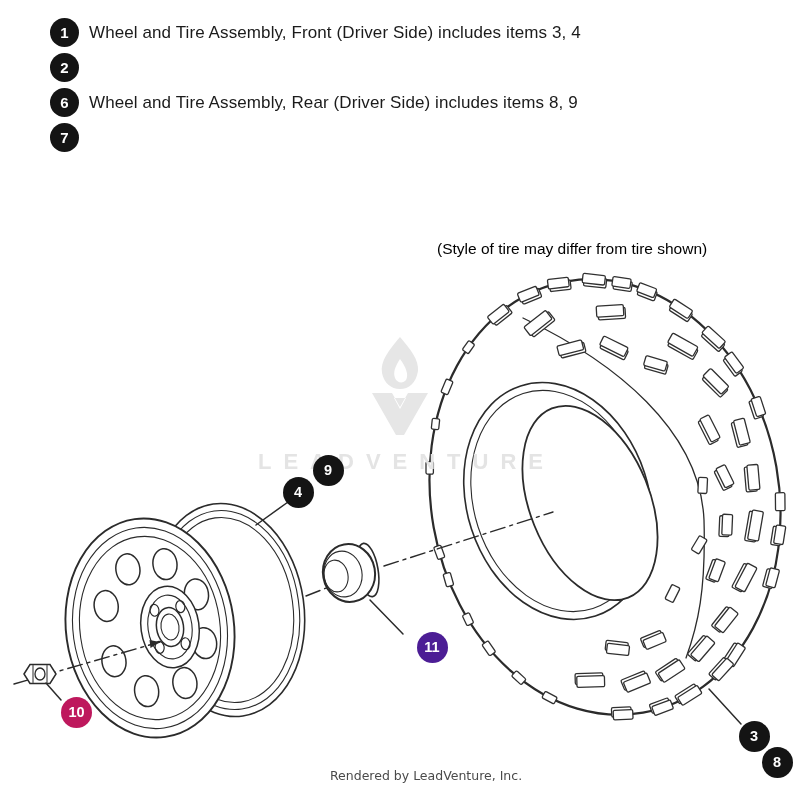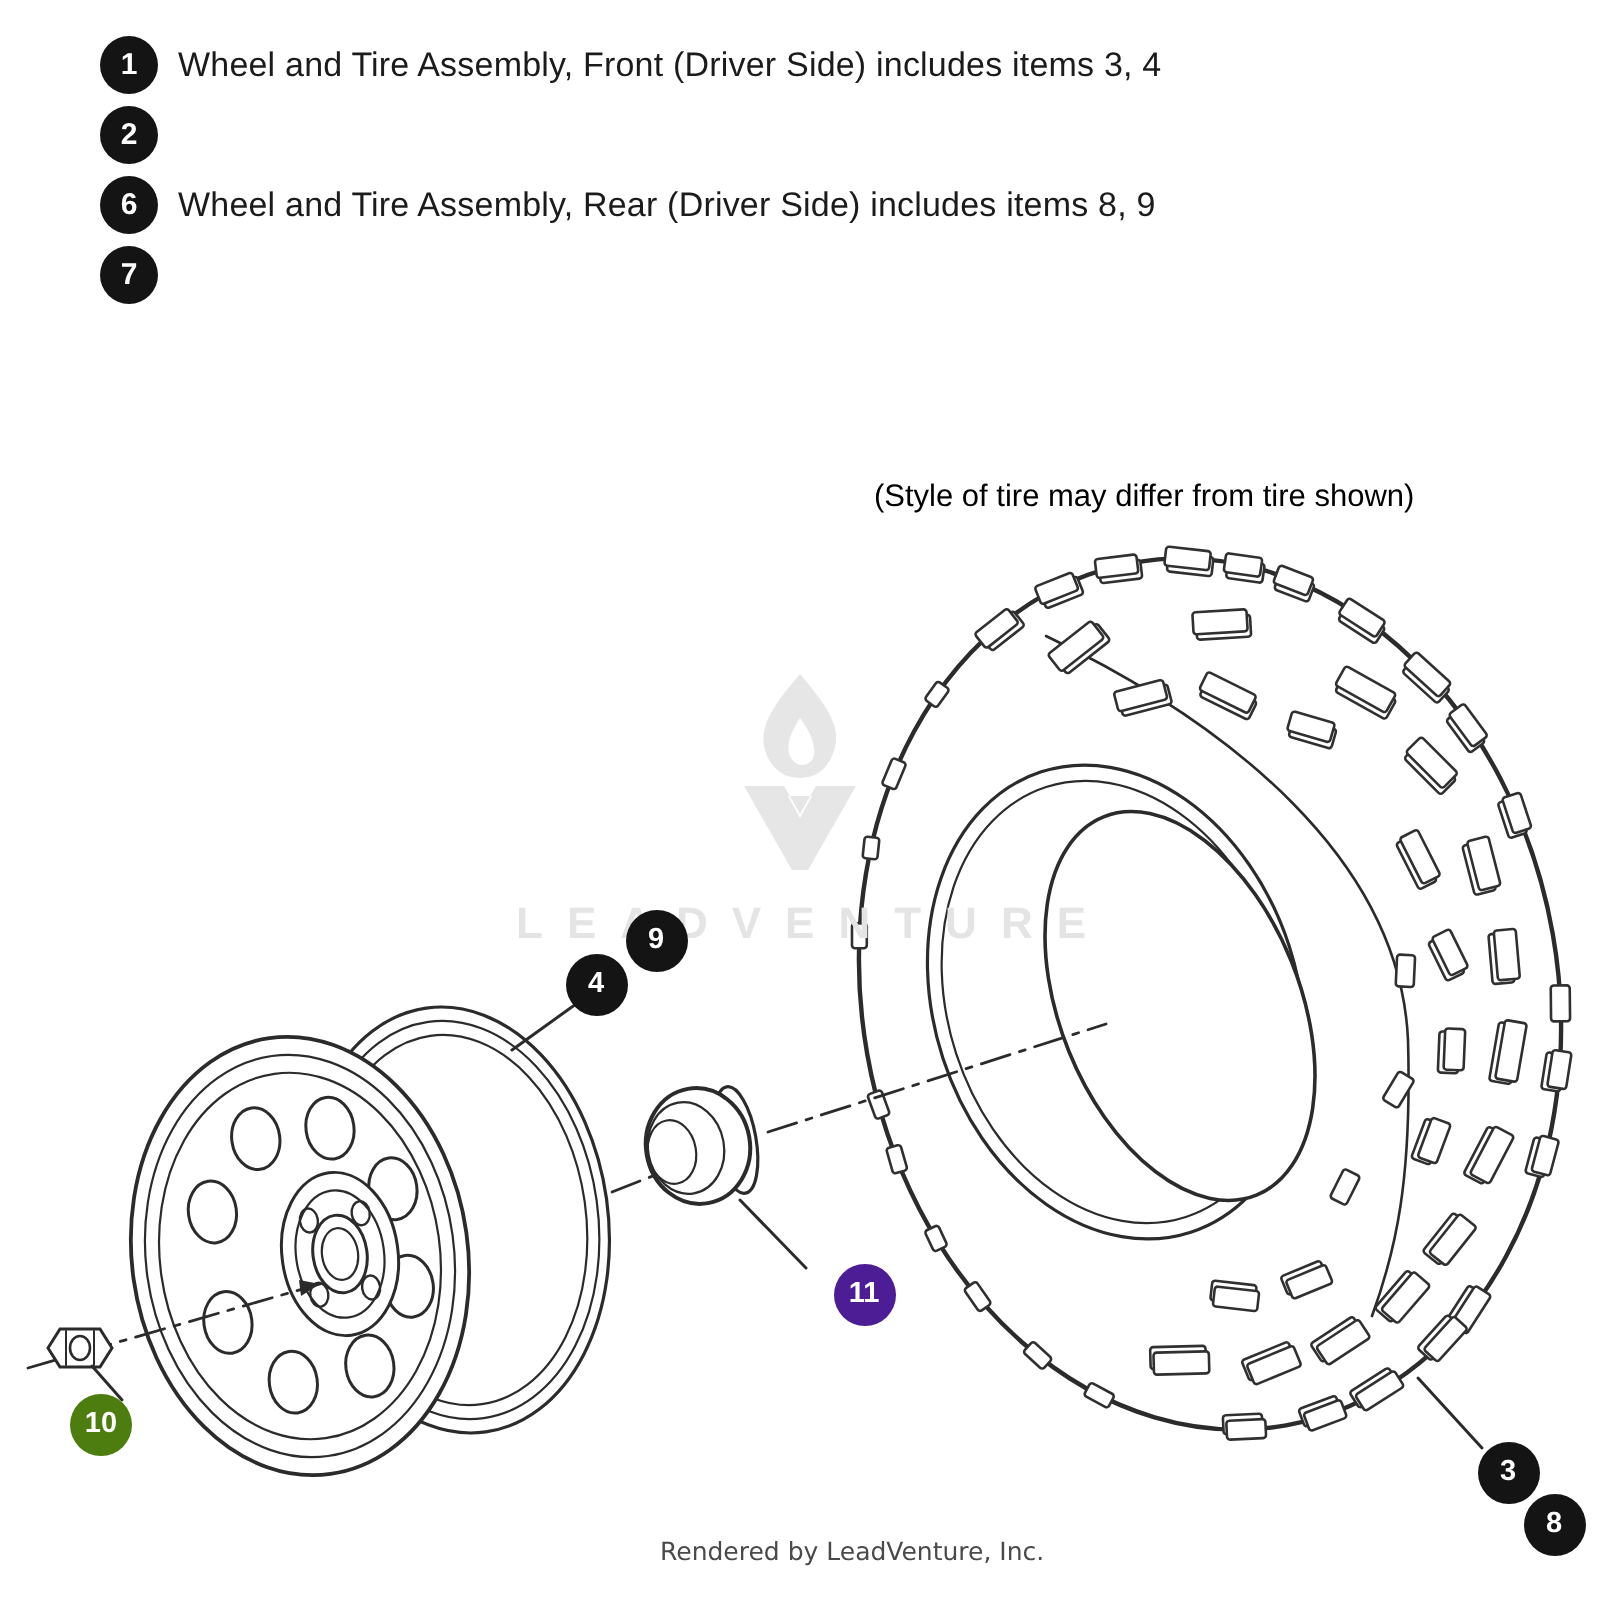--- a/index.html
+++ b/index.html
@@ -344,18 +344,18 @@
              M32,22 C27,30 25,35 27,41 C29,46 35,47 38,43 C41,38 38,30 32,22 Z" fill-rule="evenodd"></path>
     <path d="M4,56 L24,56 L32,70 L40,56 L60,56 L36,98 L28,98 Z M26,61 L38,61 L32,72 Z" fill-rule="evenodd"></path>
   </g>
 </svg>
 <div class="wm-text">LEADVENTURE</div>
 
 <div id="callouts">
     <div class="callout" style="left: 312.5px; top: 454.5px; background: rgb(20, 20, 20); color: rgb(255, 255, 255);">9</div>
     <div class="callout" style="left: 282.5px; top: 476.5px; background: rgb(20, 20, 20); color: rgb(255, 255, 255);">4</div>
     <div class="callout" style="left: 394.5px; top: 631.5px; background: #4c1d95; color: rgb(255, 255, 255); margin-left: 22px;">11</div>
-    <div class="callout" style="left: 35px; top: 696.5px; background: #4d7c0f; color: rgb(255, 255, 255);">10</div>
+    <div class="callout" style="left: 61px; top: 696.5px; background: #be185d; color: rgb(255, 255, 255);">10</div>
     <div class="callout" style="left: 738.5px; top: 720.5px; background: rgb(20, 20, 20); color: rgb(255, 255, 255);">3</div>
     <div class="callout" style="left: 761.5px; top: 746.5px; background: rgb(20, 20, 20); color: rgb(255, 255, 255);">8</div>
   </div>
 
 <div class="footer">Rendered by LeadVenture, Inc.</div>
 
 </body></html>

